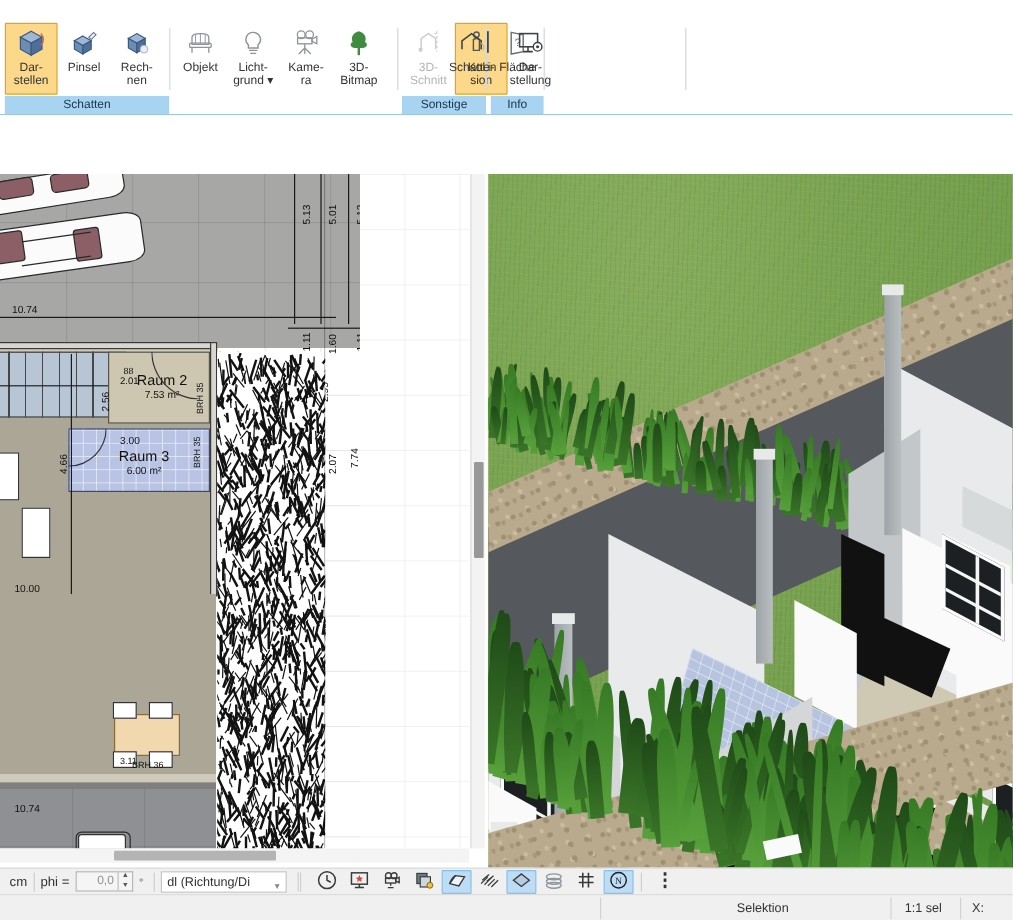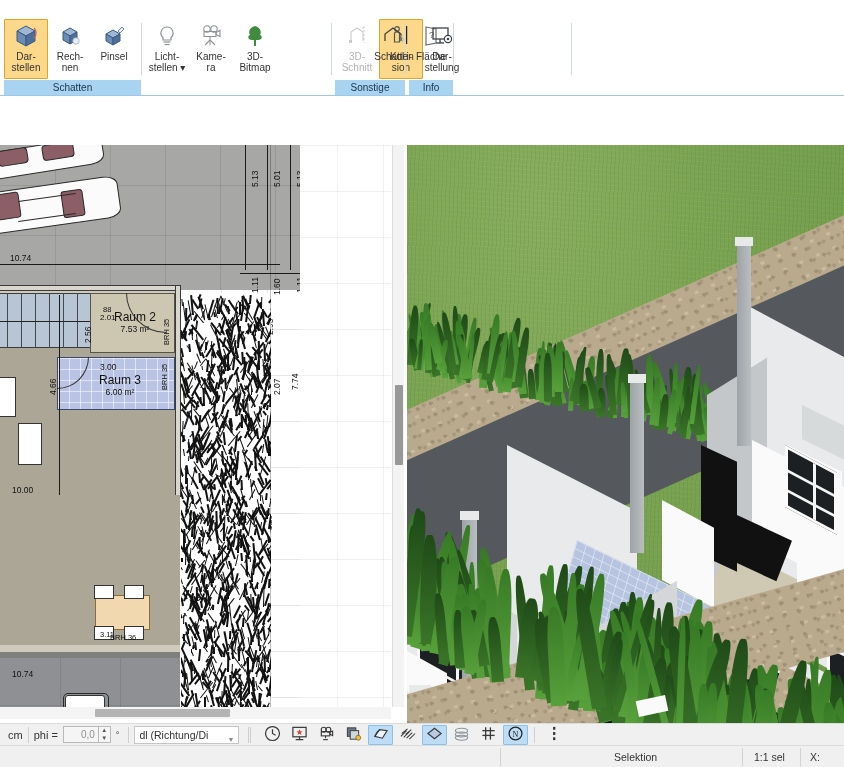--- a/index.html
+++ b/index.html
@@ -260,57 +260,71 @@
               <polygon points="22,8 13,13 13,23 22,18" fill="#4f6f9b" stroke="#3b5a80" stroke-width="1"></polygon>
               <path d="M21,5 a7,7 0 0 1 0,10" fill="none" stroke="#c06464" stroke-width="1.2"></path>
             </svg>
           </span>
           <span class="lbl" style="white-space:pre-line">Dar-
 stellen</span>
         </div>
         <div class="rbtn">
           <span class="ico">
             <svg width="26" height="26" viewBox="0 0 26 26">
+              <polygon points="12,7 19,11 12,15 5,11" fill="#9fb6d4" stroke="#3b5a80" stroke-width="1"></polygon>
+              <polygon points="5,11 12,15 12,22 5,18" fill="#6d8cb4" stroke="#3b5a80" stroke-width="1"></polygon>
+              <polygon points="19,11 12,15 12,22 19,18" fill="#4f6f9b" stroke="#3b5a80" stroke-width="1"></polygon>
+              <path d="M17,8 l4,-4 2,2 -4,4 z" fill="#e8eef6" stroke="#5a7796" stroke-width=".9"></path>
+            </svg>
+          </span>
+          <span class="lbl">Pinsel</span>
+        </div>
+        <div class="rbtn">
+          <span class="ico">
+            <svg width="26" height="26" viewBox="0 0 26 26">
               <polygon points="13,5 20,9 13,13 6,9" fill="#9fb6d4" stroke="#3b5a80" stroke-width="1"></polygon>
               <polygon points="6,9 13,13 13,21 6,17" fill="#6d8cb4" stroke="#3b5a80" stroke-width="1"></polygon>
               <polygon points="20,9 13,13 13,21 20,17" fill="#4f6f9b" stroke="#3b5a80" stroke-width="1"></polygon>
               <circle cx="19" cy="18" r="3.2" fill="#e8eef6" stroke="#9fb0c4" stroke-width=".8"></circle>
             </svg>
           </span>
           <span class="lbl" style="white-space:pre-line">Rech-
 nen</span>
         </div>
-        <div class="rbtn">
-          <span class="ico">
-            <svg width="26" height="26" viewBox="0 0 26 26">
-              <polygon points="12,7 19,11 12,15 5,11" fill="#9fb6d4" stroke="#3b5a80" stroke-width="1"></polygon>
-              <polygon points="5,11 12,15 12,22 5,18" fill="#6d8cb4" stroke="#3b5a80" stroke-width="1"></polygon>
-              <polygon points="19,11 12,15 12,22 19,18" fill="#4f6f9b" stroke="#3b5a80" stroke-width="1"></polygon>
-              <path d="M17,8 l4,-4 2,2 -4,4 z" fill="#e8eef6" stroke="#5a7796" stroke-width=".9"></path>
-            </svg>
-          </span>
-          <span class="lbl">Pinsel</span>
-        </div>
       </div>
       <div class="grp-caption">Schatten</div>
     </div>
     <div class="grp-sep" style="left:141px;"></div>
 
     <div class="ribbon-group" style="left:145px;width:186px;">
       <div class="grp-items">
+        <div class="rbtn">
+          <span class="ico">
+            <svg width="26" height="26" viewBox="0 0 26 26">
+              <path d="M6,8 q0,-3 7,-3 q7,0 7,3 l0,6 -14,0 z" fill="none" stroke="#8e949a" stroke-width="1.1"></path>
+              <line x1="9" y1="6" x2="9" y2="13" stroke="#8e949a" stroke-width=".8"></line>
+              <line x1="13" y1="5" x2="13" y2="13" stroke="#8e949a" stroke-width=".8"></line>
+              <line x1="17" y1="6" x2="17" y2="13" stroke="#8e949a" stroke-width=".8"></line>
+              <rect x="4" y="13" width="18" height="3.5" rx="1" fill="none" stroke="#8e949a" stroke-width="1.1"></rect>
+              <line x1="6" y1="17" x2="6" y2="21" stroke="#8e949a" stroke-width="1.1"></line>
+              <line x1="20" y1="17" x2="20" y2="21" stroke="#8e949a" stroke-width="1.1"></line>
+            </svg>
+          </span>
+          <span class="lbl">Objekt</span>
+        </div>
         <div class="rbtn">
           <span class="ico">
             <svg width="26" height="26" viewBox="0 0 26 26">
               <path d="M13,4 a6,6 0 0 1 4,10.5 l0,2.5 -8,0 0,-2.5 A6,6 0 0 1 13,4 z" fill="#fdfdfd" stroke="#8e949a" stroke-width="1.2"></path>
               <line x1="9.5" y1="19" x2="16.5" y2="19" stroke="#8e949a" stroke-width="1.2"></line>
               <line x1="10.5" y1="21.5" x2="15.5" y2="21.5" stroke="#8e949a" stroke-width="1.2"></line>
             </svg>
           </span>
           <span class="lbl" style="white-space:pre-line">Licht-
-stellen ▾</span>
+grund ▾</span>
         </div>
         <div class="rbtn">
           <span class="ico">
             <svg width="26" height="26" viewBox="0 0 26 26">
               <circle cx="9" cy="6" r="3.2" fill="none" stroke="#8e949a" stroke-width="1.1"></circle>
               <circle cx="16" cy="6" r="3.2" fill="none" stroke="#8e949a" stroke-width="1.1"></circle>
               <rect x="6" y="8.5" width="12" height="5" fill="none" stroke="#8e949a" stroke-width="1.1"></rect>
               <path d="M18,9.5 l4,-2 0,6 -4,-2 z" fill="none" stroke="#8e949a" stroke-width="1.1"></path>
               <line x1="12" y1="13.5" x2="12" y2="17" stroke="#8e949a" stroke-width="1.1"></line>
               <line x1="12" y1="17" x2="7" y2="22" stroke="#8e949a" stroke-width="1.1"></line>

